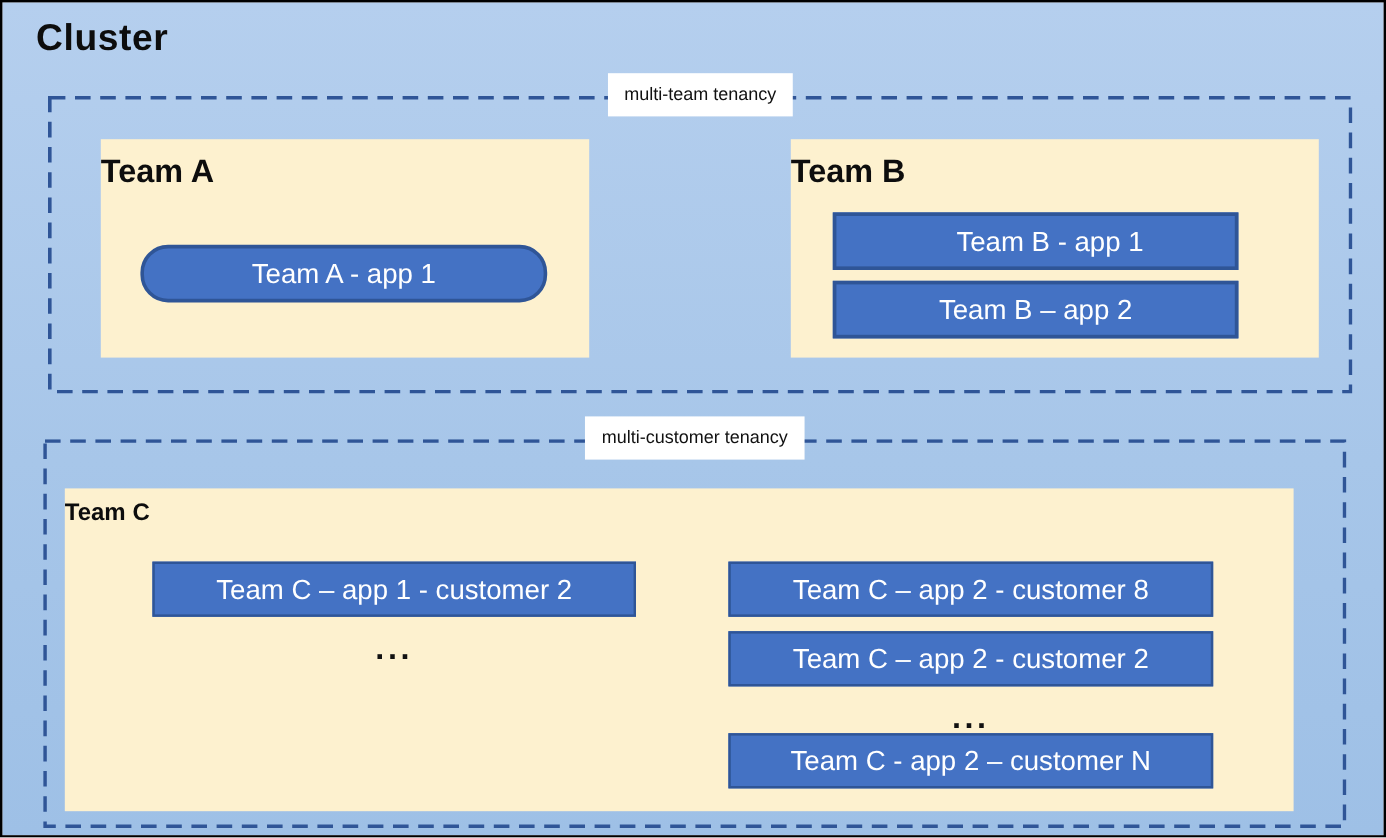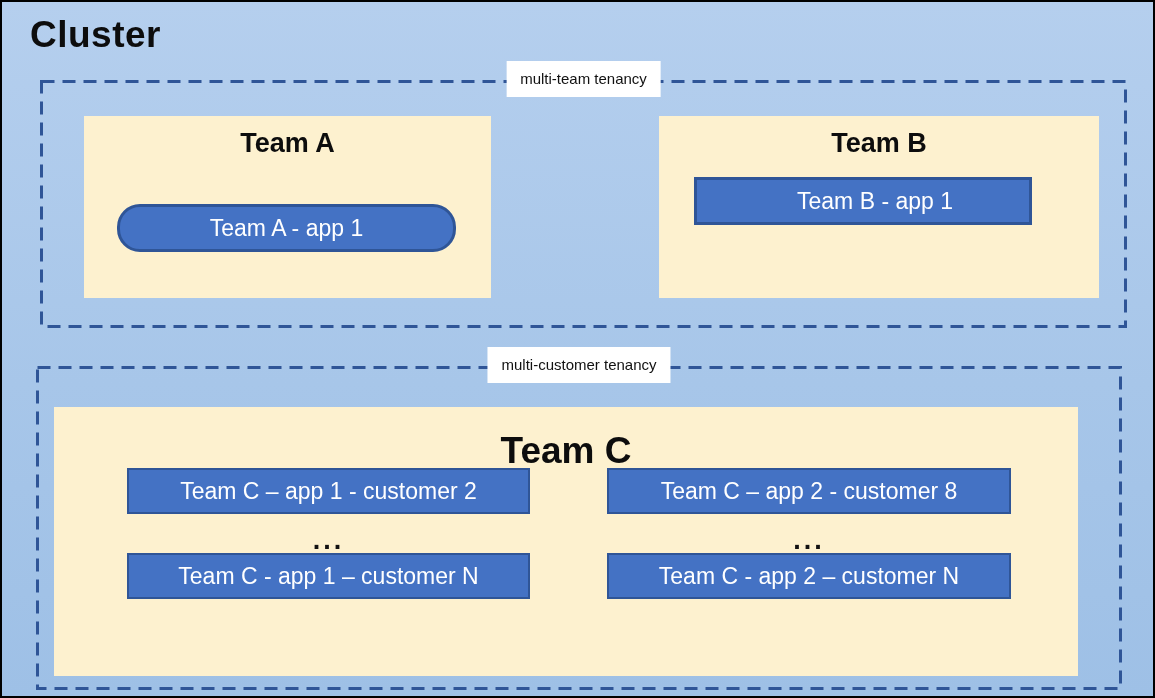--- a/index.html
+++ b/index.html
@@ -12,21 +12,21 @@
     height: 698px;
     border: 2px solid #000000;
     background: linear-gradient(180deg, #B5CFEE 0%, #A7C6E9 55%, #9EC0E6 100%);
     overflow: hidden;
   }
 
   .cluster-title {
     position: absolute;
     left: 28px;
     top: 12px;
-    font-size: 37px;
+    font-size: 31px;
     font-weight: bold;
     color: #0d0d0d;
     letter-spacing: 0.5px;
   }
 
   .tenancy {
     position: absolute;
   }
 
   .dash-rect {
@@ -49,28 +49,28 @@
     white-space: nowrap;
   }
 
   .team-panel {
     position: absolute;
     background: #FDF1CF;
   }
 
   .team-title {
     width: 100%;
-    text-align: center;
+    text-align: left;
     font-size: 27px;
     font-weight: bold;
     color: #0d0d0d;
     padding-top: 12px;
   }
 
-  .team-title.team-c-title { padding-top: 23px; font-size: 37px; }
+  .team-title.team-c-title { padding-top: 9px; font-size: 20px; }
 
   .app-box {
     position: absolute;
     background: #4472C4;
     color: #FFFFFF;
     display: flex;
     align-items: center;
     justify-content: center;
     font-size: 23px;
     white-space: nowrap;
@@ -117,39 +117,40 @@
     <div class="tenancy-label">multi-team tenancy</div>
 
     <div class="team-panel" style="left:44px; top:36px; width:407px; height:182px;">
       <div class="team-title">Team A</div>
       <div class="app-box strong" style="left:33px; top:88px; width:339px; height:48px;border-radius:23px;">Team A - app 1</div>
     </div>
 
     <div class="team-panel" style="left:619px; top:36px; width:440px; height:182px;">
       <div class="team-title">Team B</div>
       <div class="app-box strong" style="left:35px; top:61px; width:338px; height:48px;padding-left:24px;">Team B - app 1</div>
+      <div class="app-box strong" style="left:35px; top:118px; width:338px; height:48px;">Team B – app 2</div>
     </div>
   </section>
 
   <section class="tenancy" style="left:34px; top:364px; width:1086px; height:324px;">
     <svg class="dash-rect" width="1086" height="324">
       <rect x="1.5" y="1.5" width="1083" height="321" fill="none" stroke="#2F5597" stroke-width="3" stroke-dasharray="13 8"></rect>
     </svg>
     <div class="tenancy-label">multi-customer tenancy</div>
 
     <div class="team-panel" style="left:18px; top:41px; width:1024px; height:269px;">
       <div class="team-title team-c-title">Team C</div>
 
       <div class="app-col" style="left:73px; top:61px; width:403px;">
         <div class="app-box thin">Team C – app 1 - customer 2</div>
         <div class="ellipsis">...</div>
-        <div class="app-box thin">Team C - app 1 – customer N</div>
       </div>
 
       <div class="app-col" style="left:553px; top:61px; width:404px;">
         <div class="app-box thin">Team C – app 2 - customer 8</div>
+        <div class="app-box thin">Team C – app 2 - customer 2</div>
         <div class="ellipsis">...</div>
         <div class="app-box thin">Team C - app 2 – customer N</div>
       </div>
     </div>
   </section>
 
 </div>
 
 </body></html>

